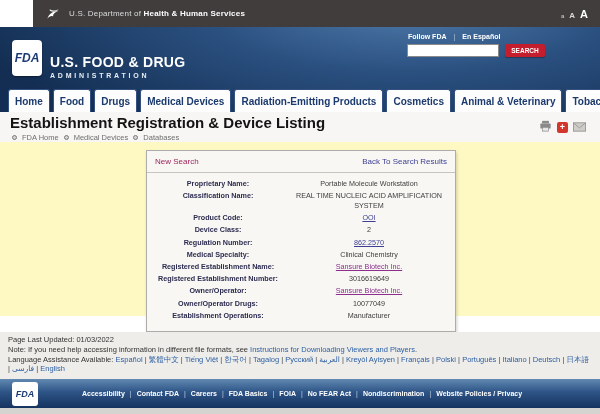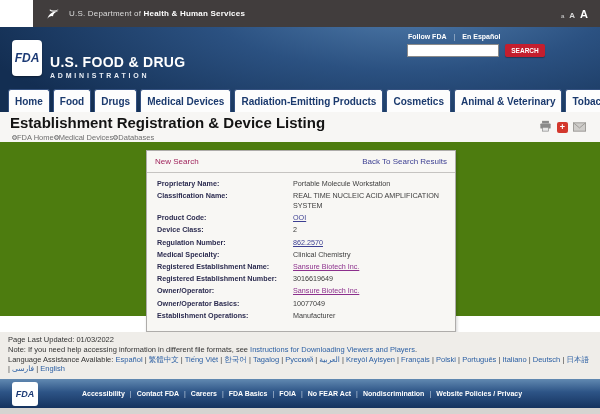--- a/index.html
+++ b/index.html
@@ -39,33 +39,33 @@
     box-shadow:0 1px 1px rgba(0,0,0,.3); }
 
   .nav { position:absolute; left:8px; top:62px; display:flex; gap:3px; }
   .tab { background:#fdfdfd; border:1px solid #33507f; border-bottom:none;
     border-radius:3px 3px 0 0; color:#1b3a6e; font-size:10px; font-weight:bold;
     padding:6px 6px 5px; white-space:nowrap; }
 
   
   .title-strip { position:absolute; top:112px; left:0; right:0; height:30px; background:#f7f6f4; }
   .page-title { position:absolute; left:10px; top:2px; font-size:15px; font-weight:bold; color:#141414; }
-  .breadcrumb { position:absolute; left:12px; top:21px; display:flex; align-items:center; 
+  .breadcrumb { position:absolute; left:12px; top:21px; display:flex; align-items:center; gap:5px;
     font-size:7.5px; color:#6e6e6e; }
   .crumb-dot { width:5px; height:5px; border-radius:50%; border:1.5px solid #7a7a7a;
     background:#d5d5d5; display:inline-block; }
   .crumb { color:#6e6e6e; }
   .doc-actions { position:absolute; right:14px; top:6px; display:flex; gap:5px; align-items:center; }
   .icon-print svg { width:13px; height:12px; }
   .icon-share { width:11px; height:11px; background:#d3372c; border-radius:2px; color:#fff;
     font-size:9px; font-weight:bold; line-height:10px; text-align:center; }
   .icon-mail svg { width:13px; height:10px; }
 
   
-  .content { position:absolute; top:142px; left:0; right:0; height:174px; background:#4d7c0f; }
+  .content { position:absolute; top:142px; left:0; right:0; height:174px; background:#fef9c3;text-align:center; }
   .result-box { position:absolute; left:146px; top:8px; width:310px; background:#f8f7f4;
     border:1px solid #aeacaa; box-shadow:1px 2px 3px rgba(0,0,0,.18); }
   .box-header { display:flex; justify-content:space-between; align-items:center;
     padding:6px 8px; border-bottom:1px solid #c6c4c1; font-size:8px; }
   .new-search { color:#a0245c; }
   .back-link { color:#3c3f92; }
   .rows { padding:6px 10px 8px; }
   .row { display:flex; margin-bottom:2.5px; }
   .row-label { flex:0 0 126px; width:126px; font-weight:bold; color:#2c2c50; font-size:7.2px;
     line-height:1.35; padding-right:4px; }
@@ -203,21 +203,21 @@
           </div>
           <div class="row">
             <span class="row-label">Registered Establishment Number:</span>
             <span class="row-value">3016619649</span>
           </div>
           <div class="row">
             <span class="row-label">Owner/Operator:</span>
             <span class="row-value link-visited">Sansure Biotech Inc.</span>
           </div>
           <div class="row">
-            <span class="row-label">Owner/Operator Basics:</span>
+            <span class="row-label">Owner/Operator Drugs:</span>
             <span class="row-value">10077049</span>
           </div>
           <div class="row">
             <span class="row-label">Establishment Operations:</span>
             <span class="row-value">Manufacturer</span>
           </div>
         </div>
     </div>
   </div>
 

